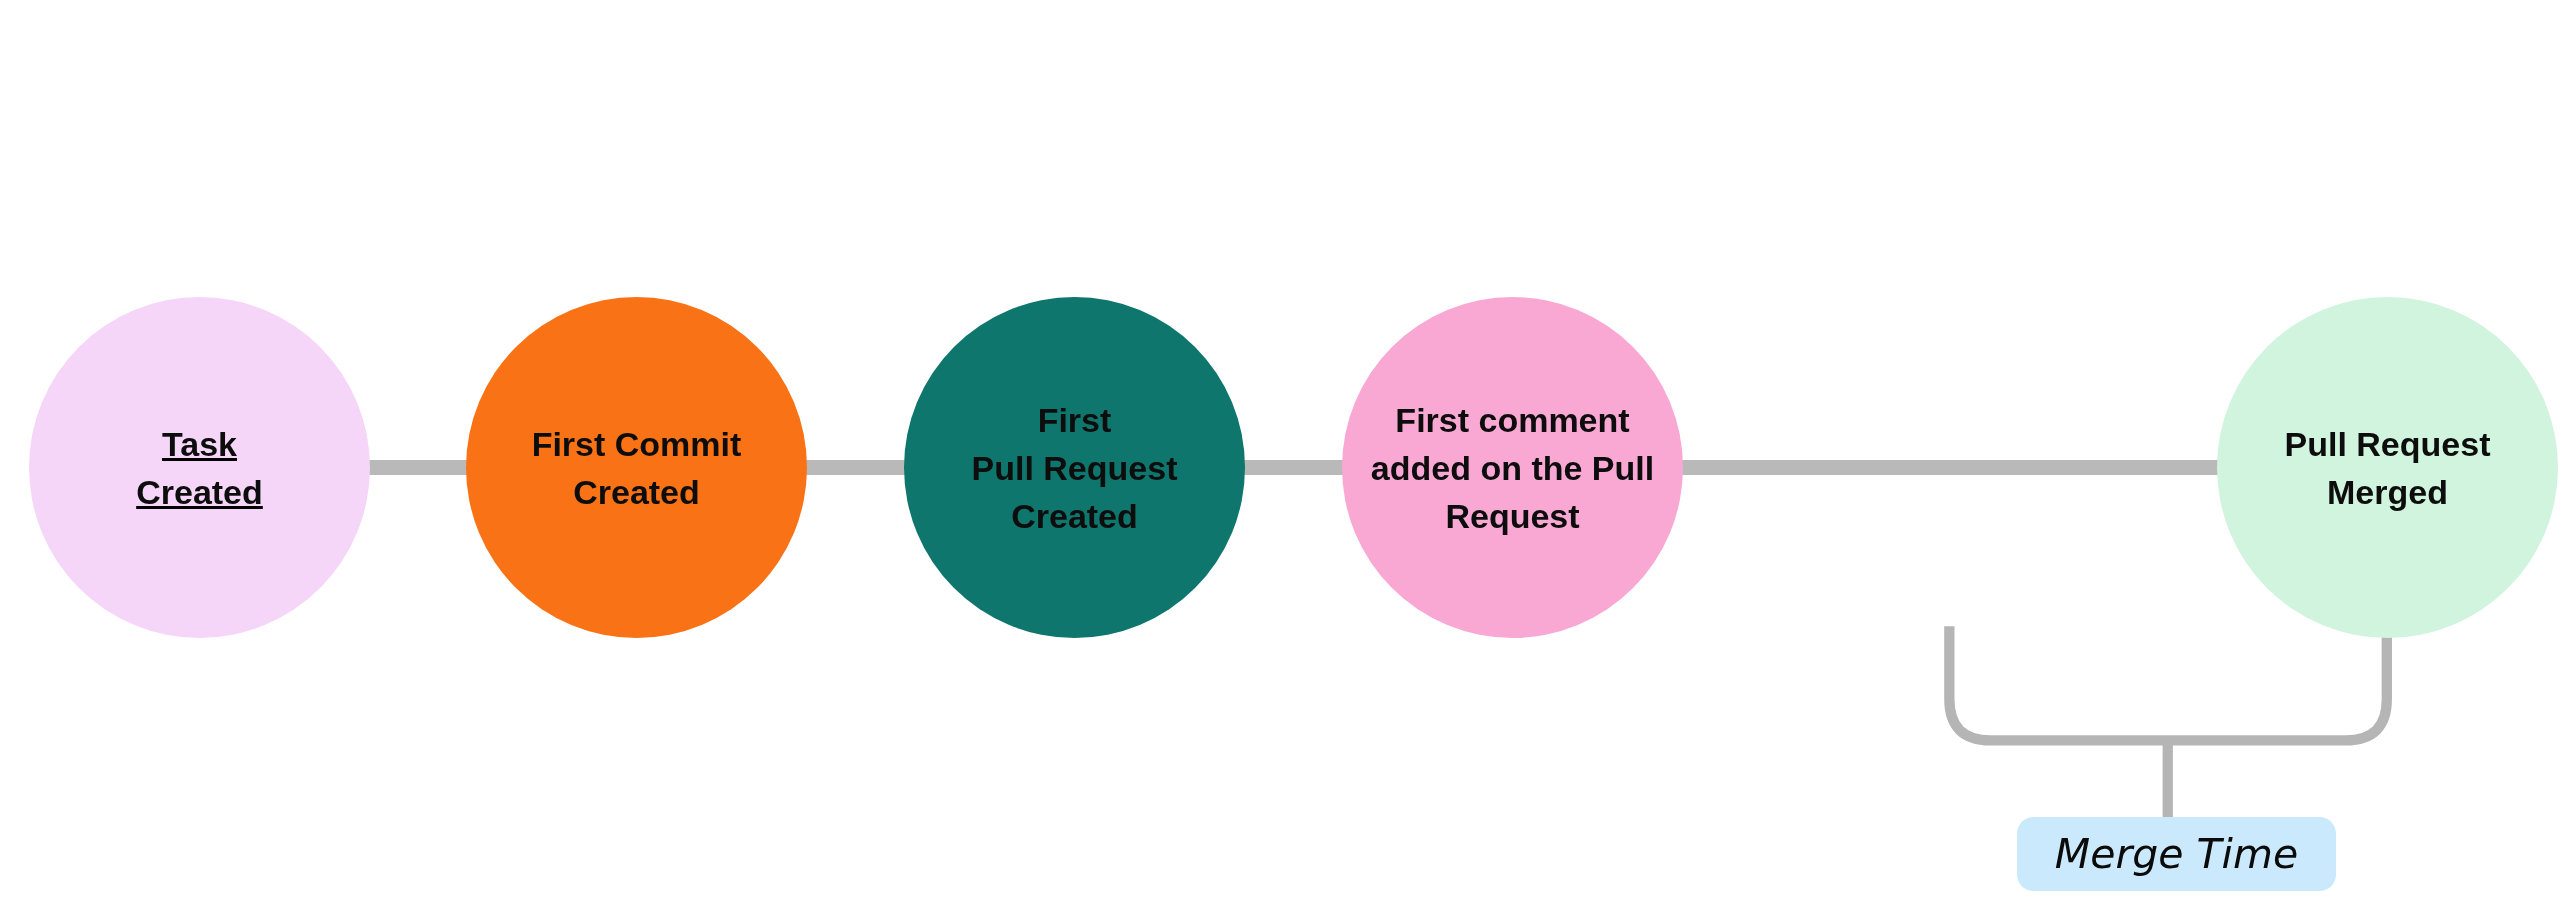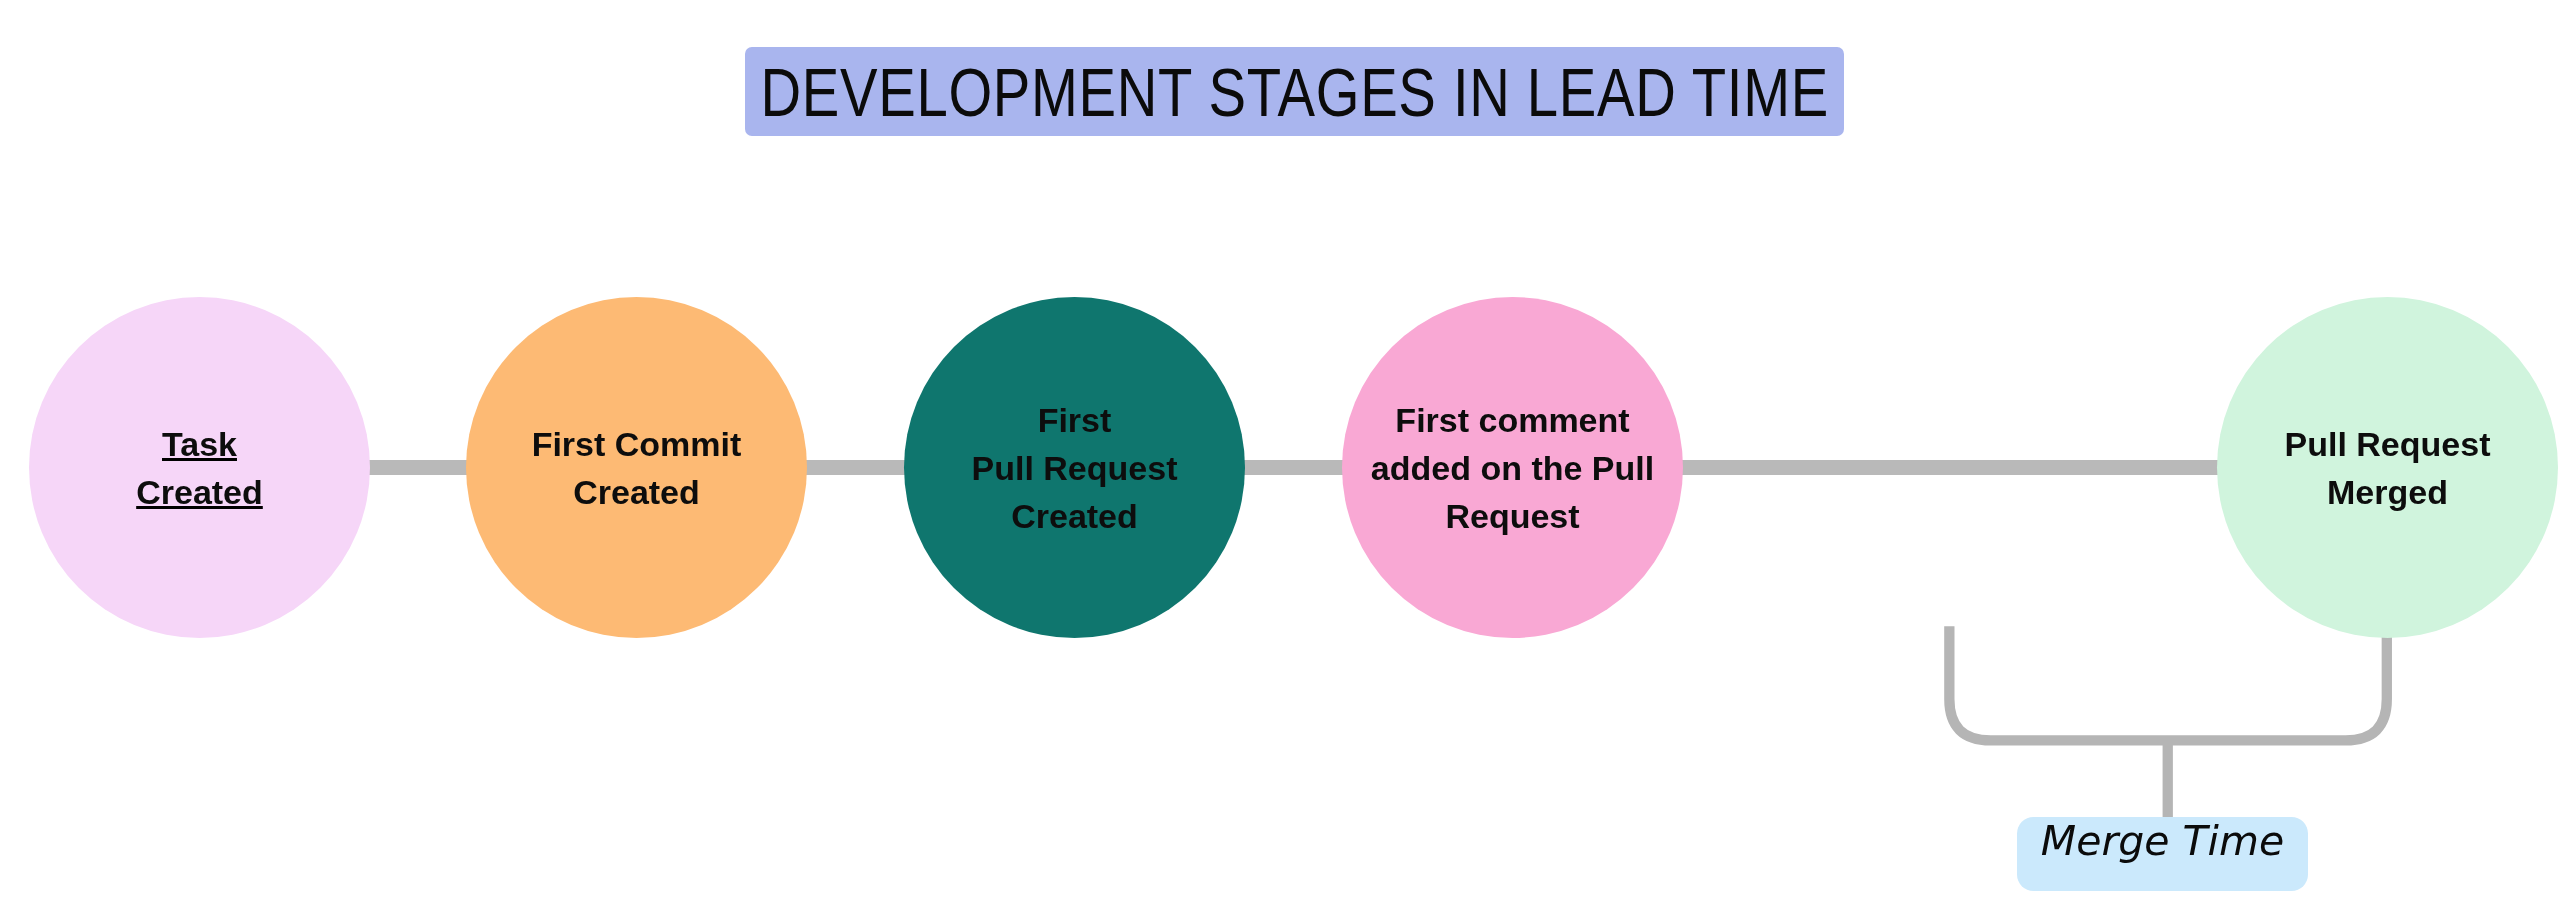--- a/index.html
+++ b/index.html
@@ -84,59 +84,57 @@
     height: 923px;
     z-index: 1;
     pointer-events: none;
   }
 
   
   .merge-box {
     position: absolute;
     left: 2017px;
     top: 817px;
-    width: 291px;
+    width: 319px;
     height: 74px;
     border-radius: 16.5px;
     z-index: 3;
     display: flex;
+    align-items: center;
     justify-content: center;
   }
   .merge-box .merge-label {
     font-family: "DejaVu Sans", sans-serif;
     font-style: italic;
     font-size: 41px;
     color: #0b0b0b;
     white-space: nowrap;
   }
 </style>
 </head>
 <body>
 
 <div class="canvas">
 
-  <div class="banner" style="background-color: rgb(169, 181, 238);">
-    <div class="title-text">DEVELOPMENT STAGES IN LEAD TIME</div>
-  </div>
 
   <div class="connector" style="left: 199px; background-color: rgb(185, 185, 185);"></div>
   <div class="connector" style="left: 637px; background-color: rgb(185, 185, 185);"></div>
   <div class="connector" style="left: 1074px; background-color: rgb(185, 185, 185);"></div>
   <div class="connector" style="left: 1512px; background-color: rgb(185, 185, 185);"></div>
   <div class="connector" style="left: 1950px; background-color: rgb(185, 185, 185);"></div>
 
   <svg class="bracket-svg" viewBox="0 0 3750 1344" xmlns="http://www.w3.org/2000/svg">
     <path d="M 2838 912 L 2838 1018 Q 2838 1078 2898 1078 L 3415 1078 Q 3475 1078 3475 1018 L 3475 912 M 3156 1078 L 3156 1202" fill="none" stroke="#b5b5b5" stroke-width="15"></path>
   </svg>
 
   <div class="circle c1" style="background-color: rgb(246, 214, 248); text-decoration: underline;">
     <div class="circle-label">Task
 Created</div>
   </div>
-  <div class="circle c2" style="background-color: #fdba74;">
+  <div class="circle c2" style="background-color: #f97316;">
     <div class="circle-label">First Commit
 Created</div>
   </div>
   <div class="circle c3" style="background-color: #0f766e;">
     <div class="circle-label">First
 Pull Request
 Created</div>
   </div>
   <div class="circle c4" style="background-color: #f9a8d4;">
     <div class="circle-label">First comment

